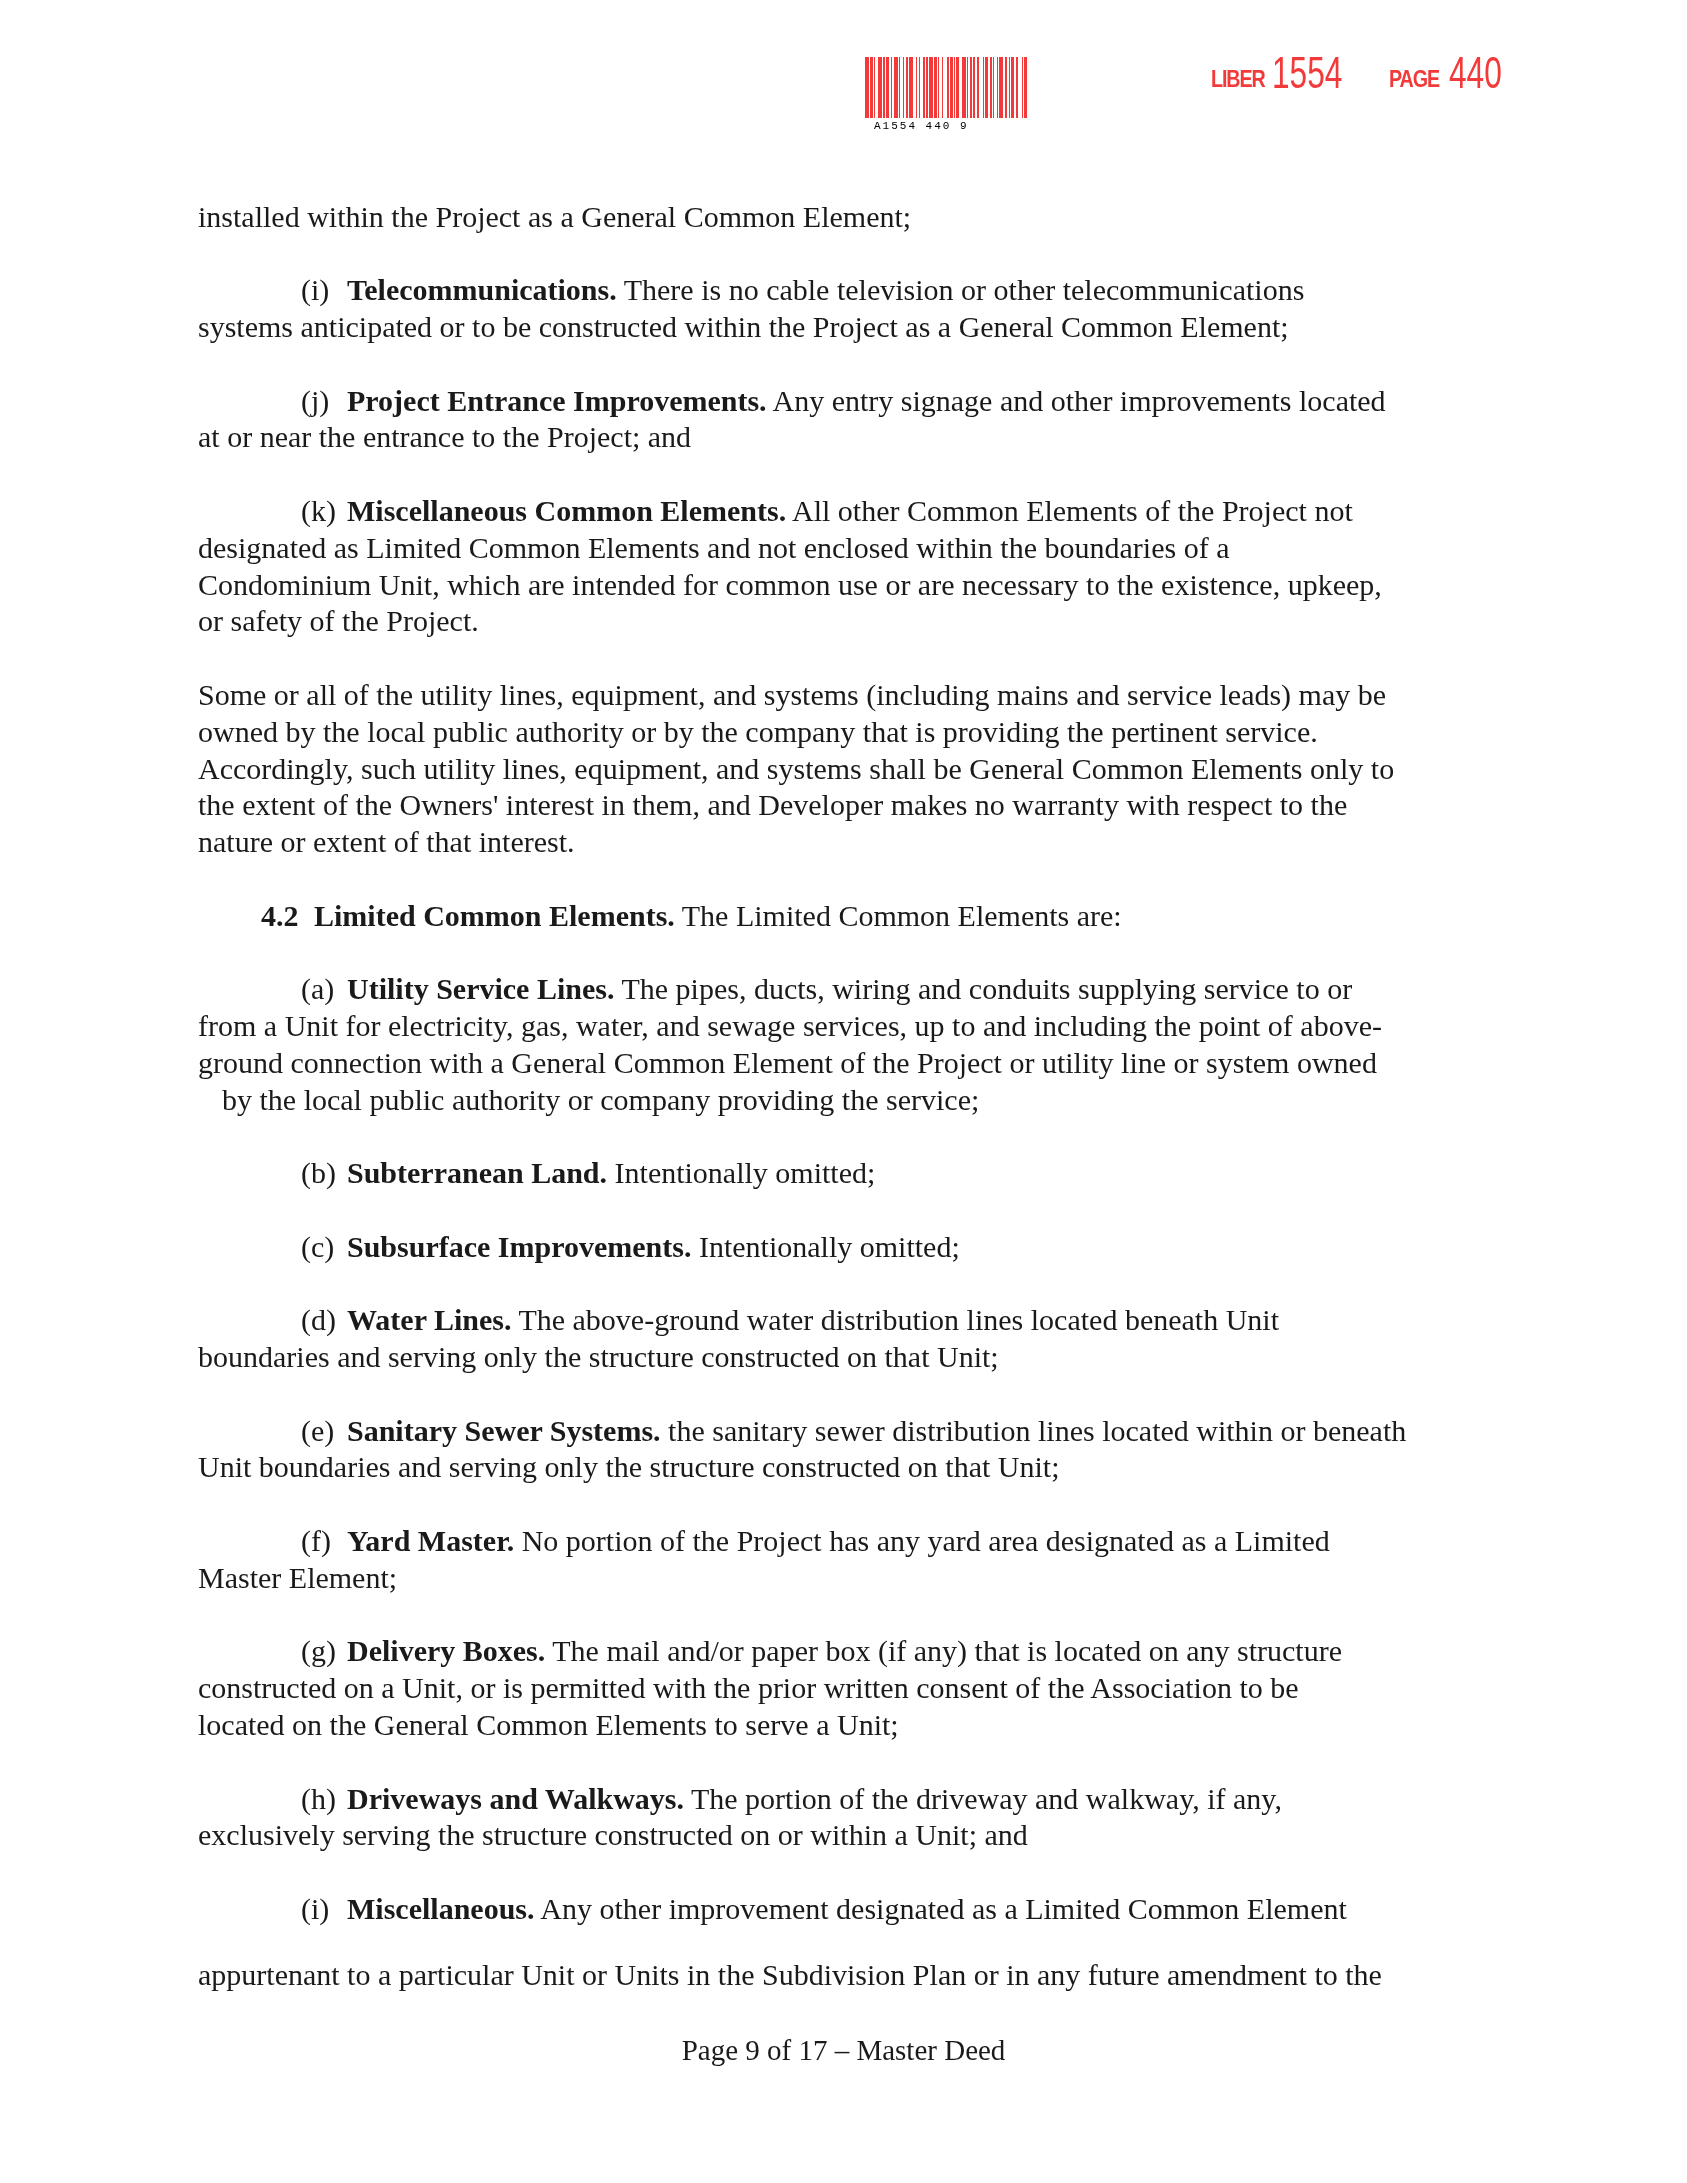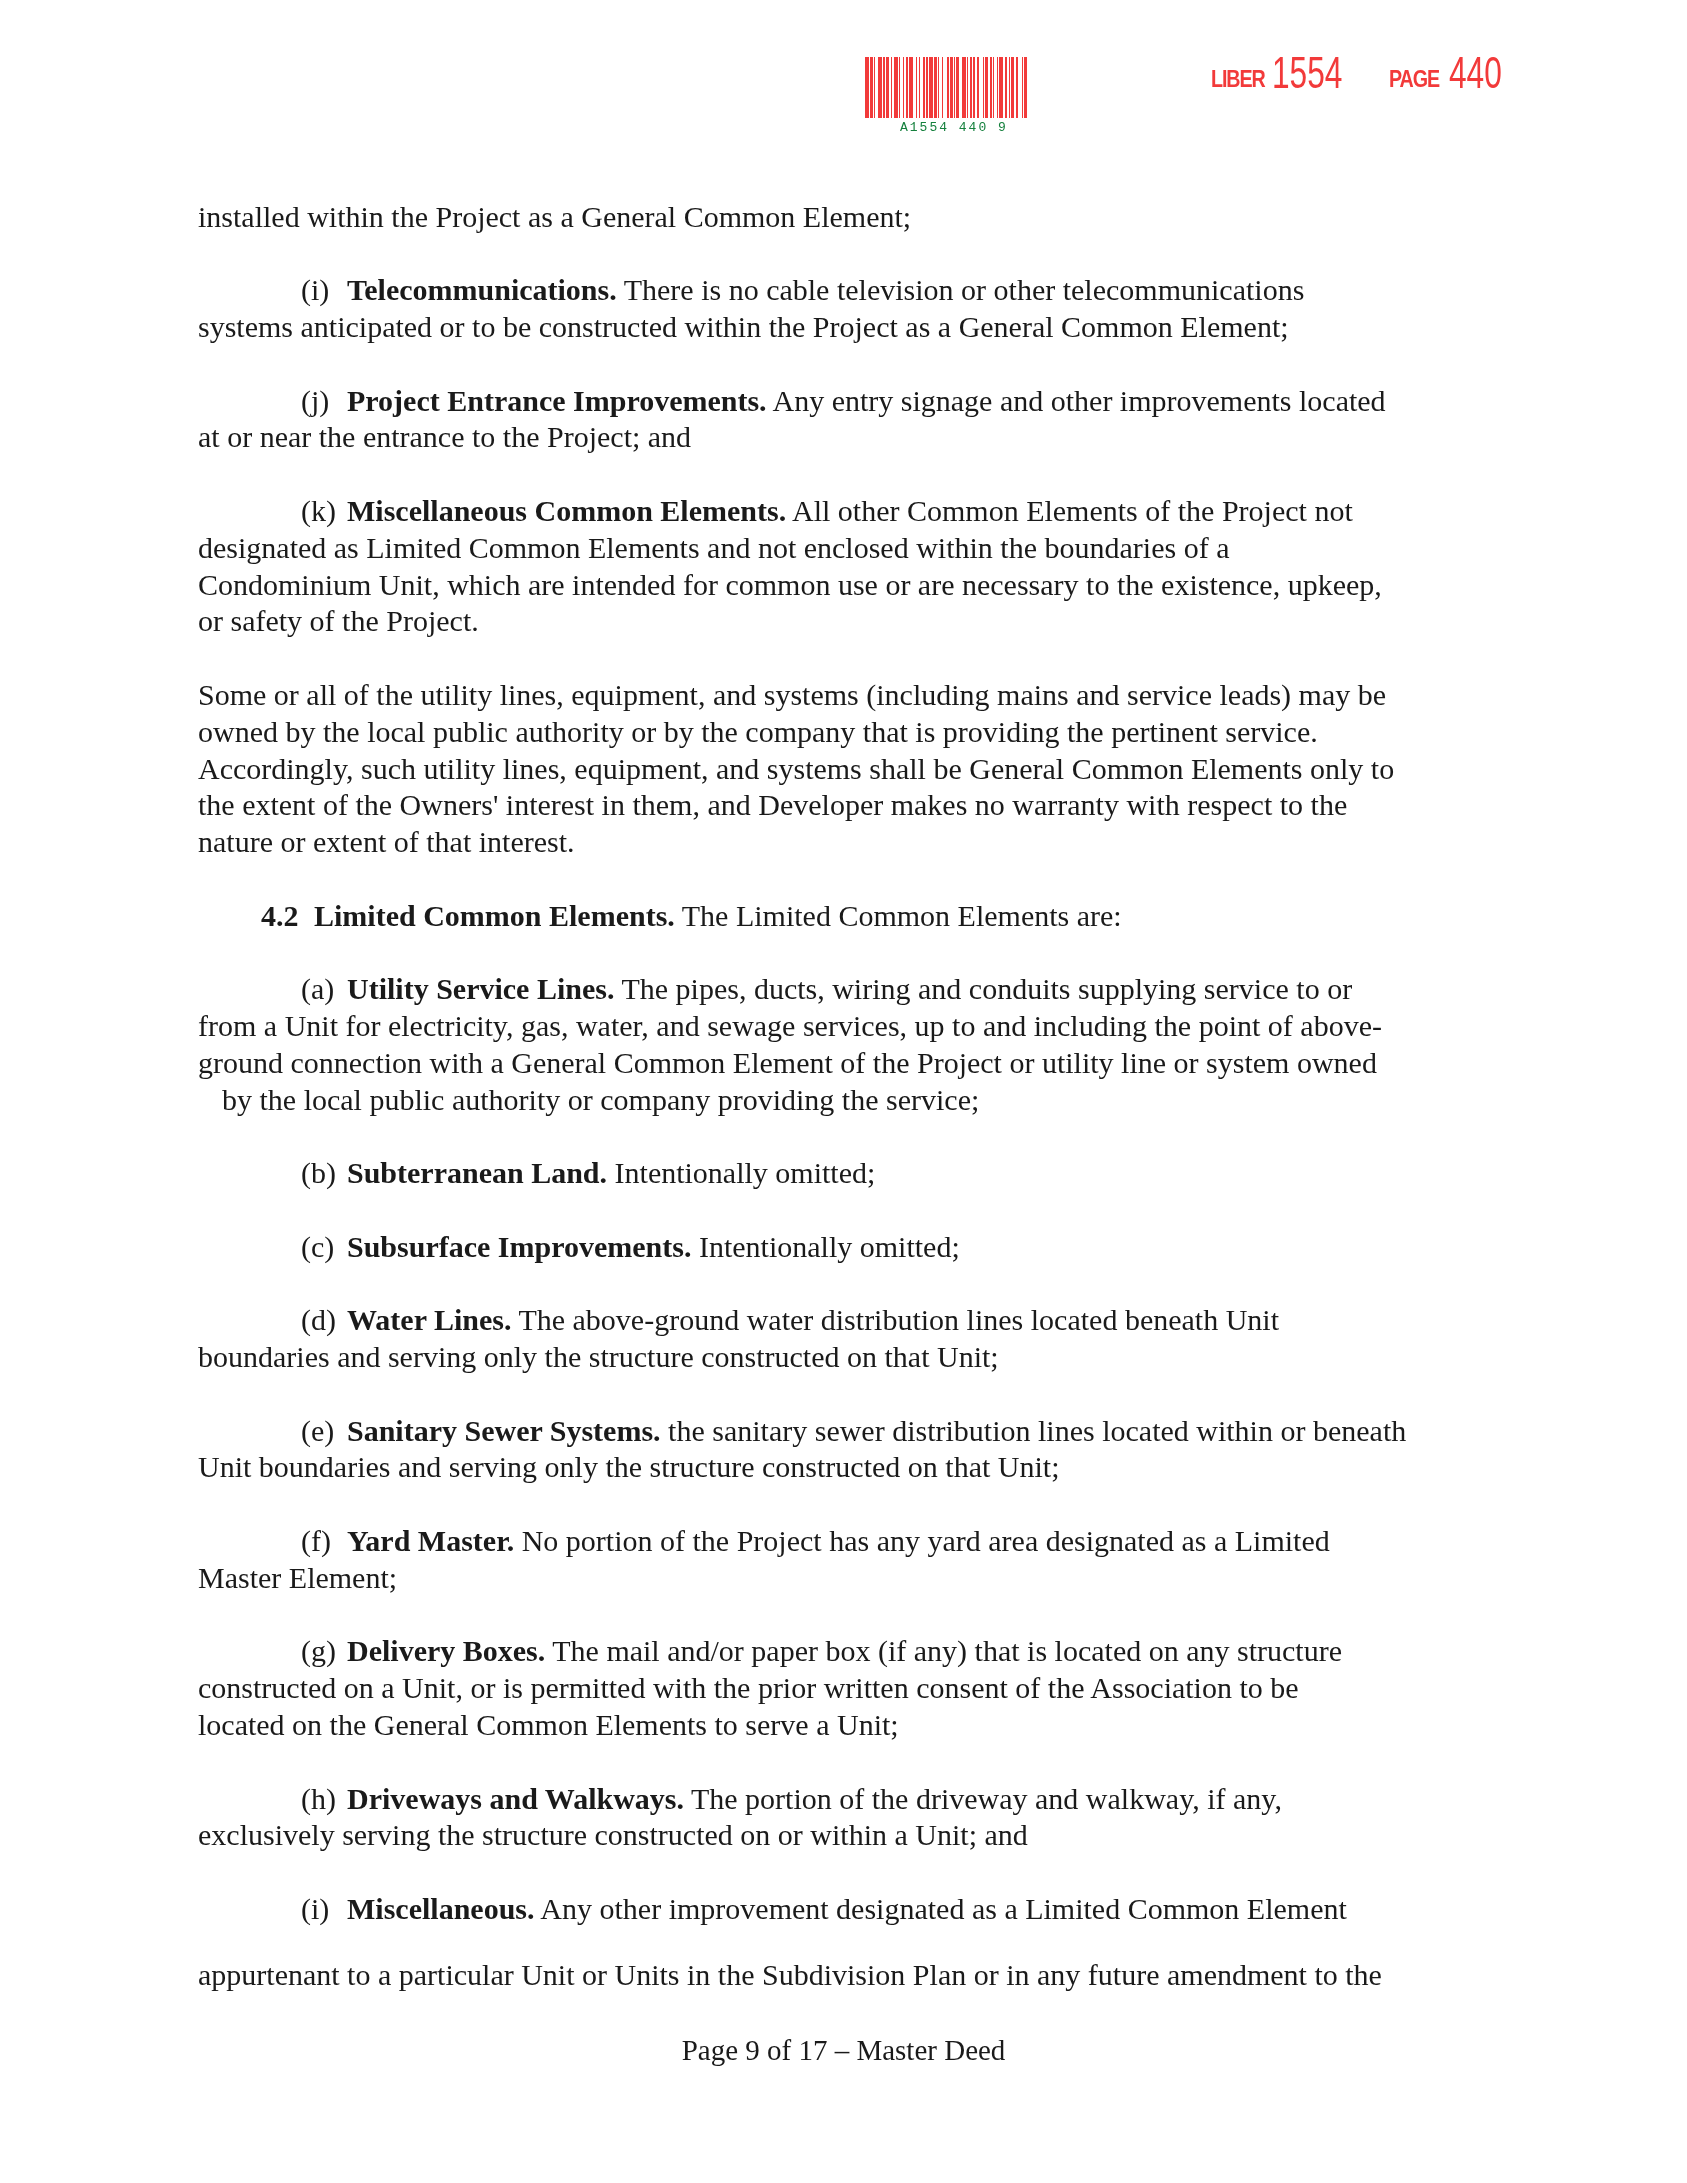--- a/index.html
+++ b/index.html
@@ -1,21 +1,21 @@
 <!DOCTYPE html>
 <html style="font-size:10.6px"><head>
 <meta charset="utf-8">
 <style>
   html, body { margin: 0; padding: 0; background: #ffffff; }
   body { width: 1687px; height: 2183px; position: relative; overflow: hidden; }
   .page { position: absolute; left: 0; top: 0; width: 1687px; height: 2183px; background: #fff; }
   .stamp { position: absolute; color: #f23a3a; font-family: "Liberation Sans", sans-serif; }
   .barcode { position: absolute; left: 865px; top: 57px; width: 284px; height: 61px; display: flex; align-items: stretch; }
   .barcode span { display: block; background: #f23a3a; height: 100%; }
-  .barcode-num { position: absolute; left: 900px; top: 120px; font-family: "Liberation Mono", monospace; font-size: 13px; color: #15803d; letter-spacing: 2px; }
+  .barcode-num { position: absolute; left: 874px; top: 120px; font-family: "Liberation Mono", monospace; font-size: 11px; color: #000000; letter-spacing: 2px; }
   .liber-label { position: absolute; left: 1211px; top: 65px; font-size: 24px; font-weight: bold; letter-spacing: -1.3px; transform: scaleX(0.82); transform-origin: left; }
   .liber-num { position: absolute; left: 1272px; top: 48px; font-size: 44px; transform: scaleX(0.72); transform-origin: left; }
   .page-label { position: absolute; left: 1389px; top: 65px; font-size: 24px; font-weight: bold; letter-spacing: -1.3px; transform: scaleX(0.82); transform-origin: left; }
   .page-num { position: absolute; left: 1449px; top: 48px; font-size: 44px; transform: scaleX(0.72); transform-origin: left; }
   .line { position: absolute; font-family: "Liberation Serif", serif; font-size: 30px; color: #1a1a1a; white-space: nowrap; line-height: 1; transform-origin: left; }
   .line b { font-weight: bold; }
   .label { display: inline-block; width: 46px; }
   .footer { position: absolute; left: 0; width: 1687px; top: 2034px; text-align: center; font-family: "Liberation Serif", serif; font-size: 29px; color: #1a1a1a; }
 </style>
 </head>

